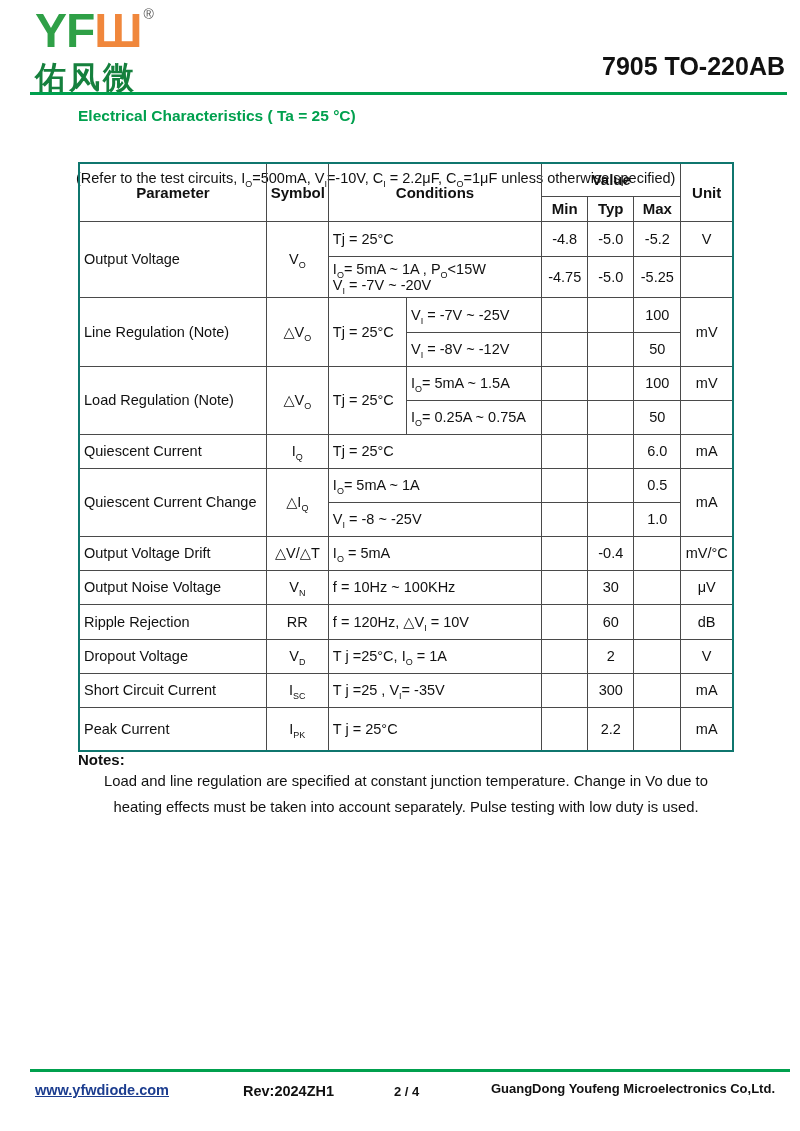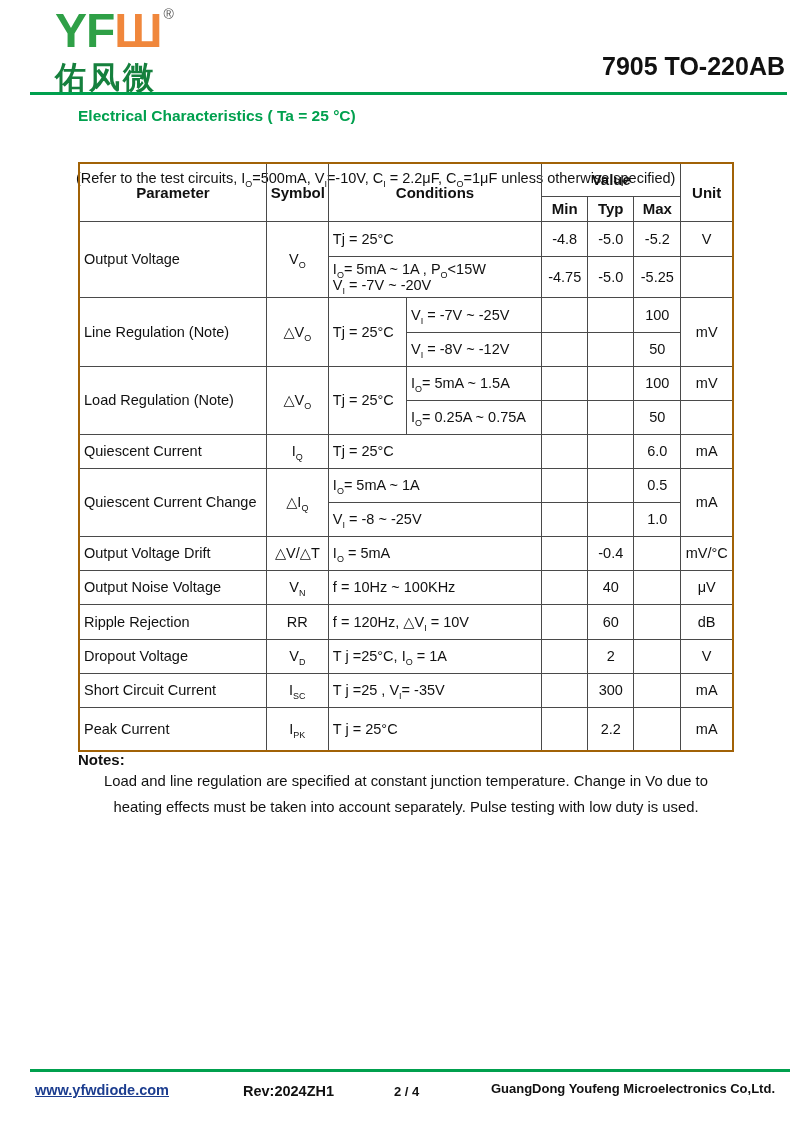--- a/index.html
+++ b/index.html
@@ -3,36 +3,36 @@
 <meta charset="utf-8">
 <style>
   * { margin:0; padding:0; box-sizing:border-box; }
   html,body { background:#e8e8e8; }
   .page {
     position:relative; width:800px; height:1131px; margin:0 auto;
     background:#ffffff; overflow:hidden;
     font-family:"Liberation Sans","DejaVu Sans",sans-serif; color:#1c1c1c;
   }
   
-  .logo { position:absolute; left:35px; top:6px;margin-left:20px; }
+  .logo { position:absolute; left:35px; top:6px; }
   .logo-mark { font-size:48px; font-weight:bold; line-height:1.05; letter-spacing:-1px; }
   .logo-yf { color:var(--logo-green,#2fa047); }
   .logo-w  { color:var(--logo-orange,#f0873c); }
   .logo-reg{ font-size:14px; font-weight:normal; color:#555; vertical-align:28px; margin-left:2px; letter-spacing:0; }
   .logo-cn { font-size:31px; font-weight:bold; color:#15803d; letter-spacing:3px; margin-top:1px; }
   .part-number { position:absolute; right:15px; top:52px; font-size:25px; font-weight:bold; color:#111; letter-spacing:0; }
   .header-rule { position:absolute; left:30px; top:92px; width:757px; height:3px; background:var(--accent-green,#00a04e); }
   
   .title { position:absolute; left:78px; top:107px; font-size:15.5px; font-weight:bold; color:var(--accent-green,#00a04e); }
   .subtitle { position:absolute; left:76px; top:130px; font-size:14.5px; color:#111;margin-top:40px; }
   
   table.spec {
     position:absolute; left:78px; top:162px; width:656px;
     border-collapse:collapse; table-layout:fixed;
-    border:2px solid #a16207;
+    border:2px solid #0f766e;
   }
   table.spec th, table.spec td {
     border:1px solid #4a4a4a; font-weight:normal;
     font-size:14.5px; color:#111; padding:2px 4px; vertical-align:middle;
     overflow:hidden;
   }
   table.spec th { font-weight:bold; font-size:15px; text-align:center; }
   td.param { text-align:left; padding-left:7px; }
   td.sym   { text-align:center; }
   td.cond  { text-align:left; padding-left:9px; }
@@ -176,21 +176,21 @@
       <td class="num"></td>
       <td class="num">-0.4</td>
       <td class="num"></td>
       <td class="unit">mV/°C</td>
     </tr>
     <tr style="height:34px">
       <td class="param">Output Noise Voltage</td>
       <td class="sym">V<sub>N</sub></td>
       <td colspan="2" class="cond">f = 10Hz ~ 100KHz</td>
       <td class="num"></td>
-      <td class="num">40</td>
+      <td class="num">30</td>
       <td class="num"></td>
       <td class="unit">μV</td>
     </tr>
     <tr style="height:35px">
       <td class="param">Ripple Rejection</td>
       <td class="sym">RR</td>
       <td colspan="2" class="cond">f = 120Hz, △V<sub>I</sub> = 10V</td>
       <td class="num"></td>
       <td class="num">60</td>
       <td class="num"></td>

